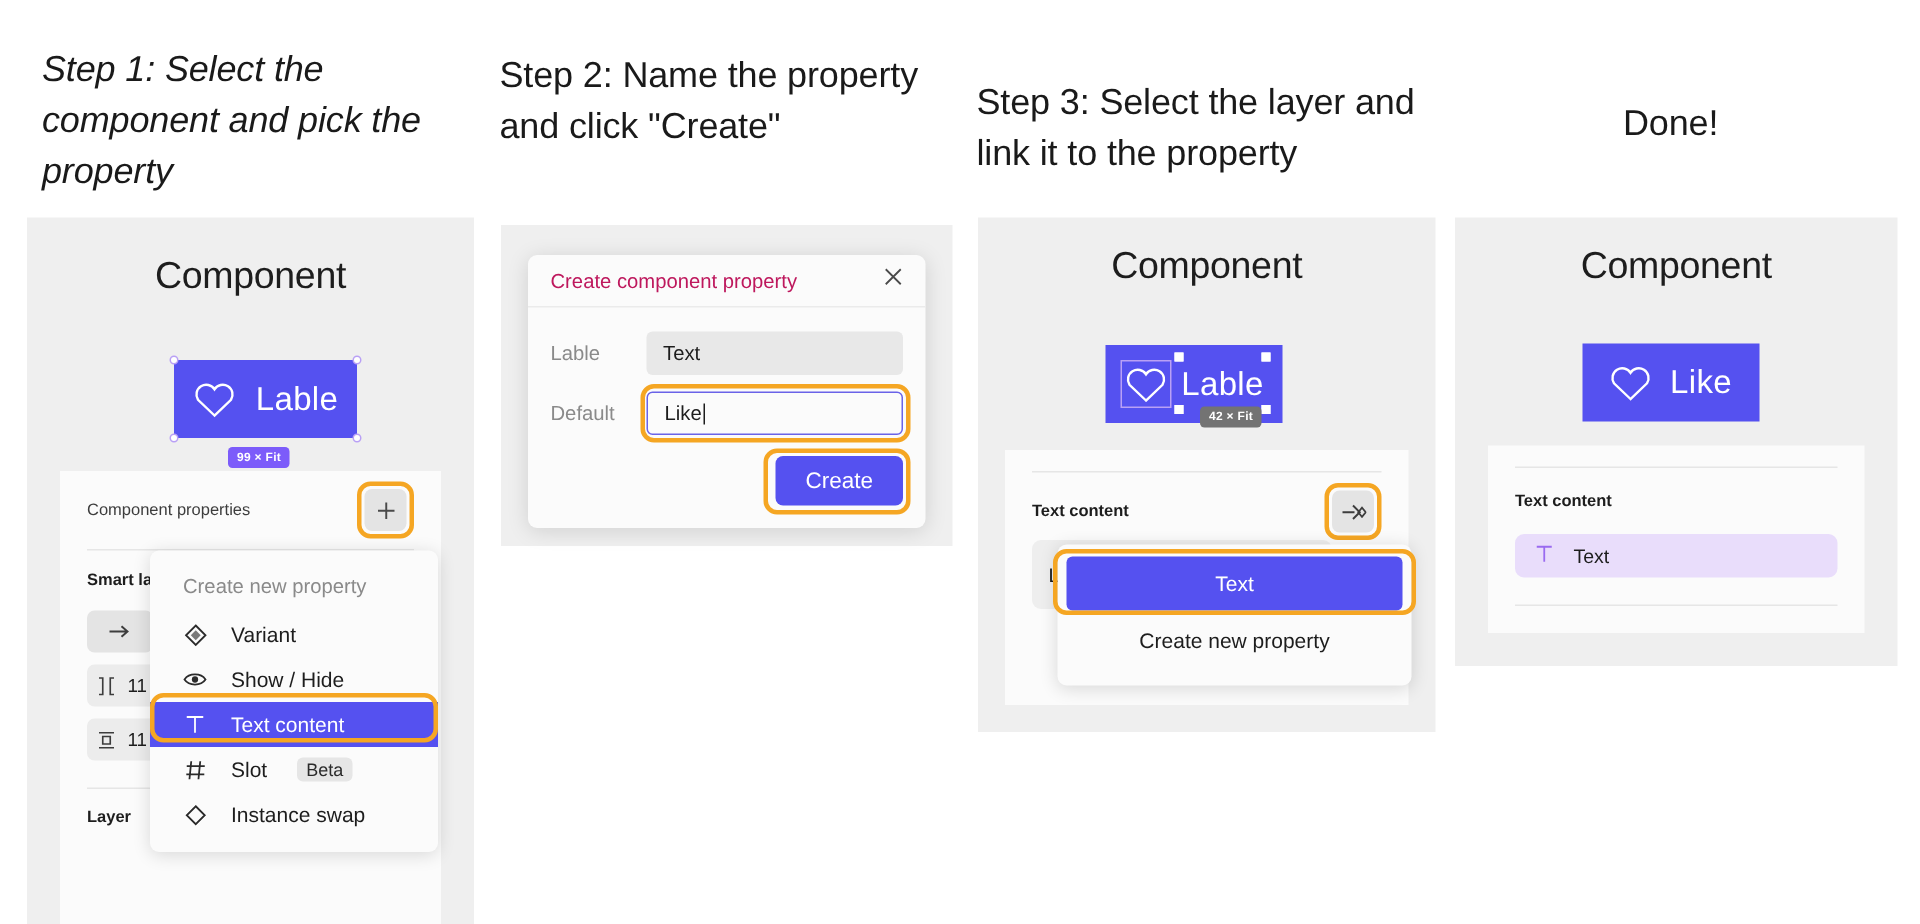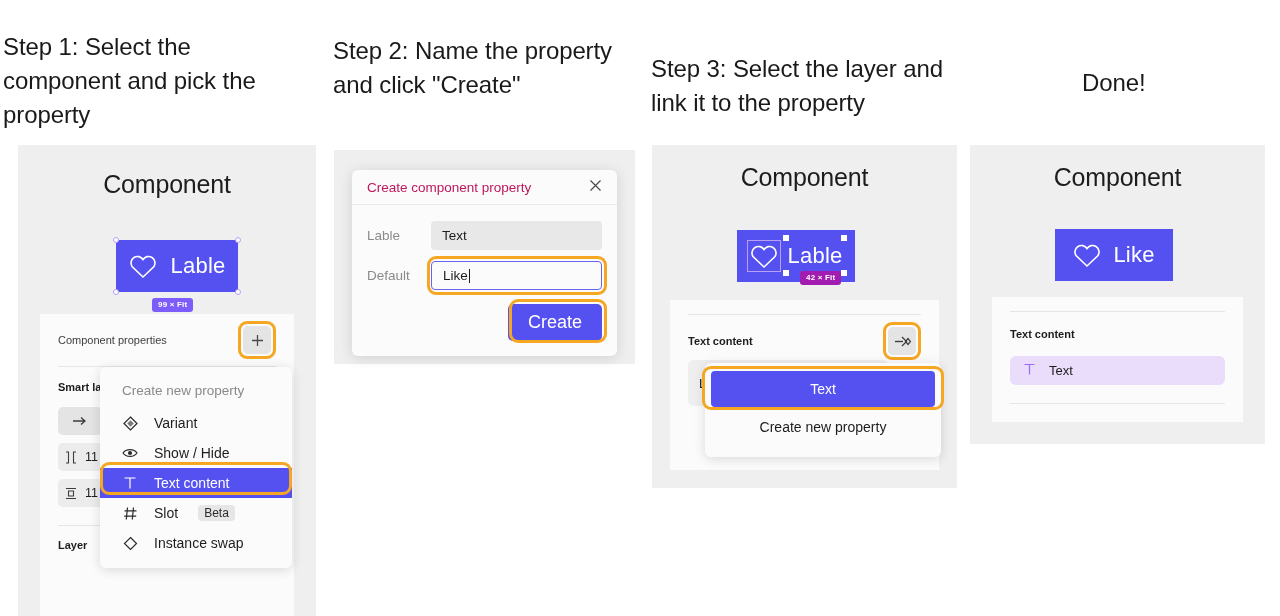--- a/index.html
+++ b/index.html
@@ -14,21 +14,21 @@
   
   .heading {
     position: absolute;
     font-size: 24px;
     line-height: 34px;
     color: #1a1a1a;
     font-weight: 400;
     letter-spacing: -0.1px;
     white-space: pre-line;
   }
-  #h1 { left: 3px;  top: 30px;  width: 300px; }
+  #h1 { left: 28px;  top: 30px;  width: 300px; font-style: italic; }
   #h2 { left: 333px; top: 34px;  width: 310px; }
   #h3 { left: 651px; top: 52px;  width: 310px; }
   #h4 { left: 1082px;top: 66px;  width: 200px; }
 
   
   .panel { position: absolute; background: #efefef; }
   #p1 { left: 18px;  top: 145px; width: 298px; height: 471px; }
   #p2 { left: 334px; top: 150px; width: 301px; height: 214px; }
   #p3 { left: 652px; top: 145px; width: 305px; height: 343px; }
   #p4 { left: 970px; top: 145px; width: 295px; height: 299px; }
@@ -174,21 +174,21 @@
     background: #fbfbfb;
     border: 1.5px solid #6a63e8;
   }
   .caret {
     display:inline-block; width:1px; height:14px;
     background:#1d1d1d; margin-left:1px;
   }
   .dlg-actions { display:flex; justify-content:flex-end; margin-top: 14px; }
   .primary-btn {
     background: #5551f0; color: #fff;
-    font-size: 18px;
+    font-size: 15px;
     border-radius: 5px;
     padding: 8px 20px;
   }
 
   
   .prop-pill {
     display:flex; align-items:center; gap: 13px;
     background: #e9ddfb;
     border-radius: 6px;
     height: 29px;
@@ -388,21 +388,21 @@
           <span class="sel-outline" style="left:-3px; top:-4px; width:34px; height:32px;"></span>
         </span>
         <span style="position:relative;">
           <span class="lbl">Lable</span>
           <span class="handle sq" style="left:-5px; top:-8px;"></span>
           <span class="handle sq" style="right:-5px; top:-8px;"></span>
           <span class="handle sq" style="left:-5px; bottom:-7px;"></span>
           <span class="handle sq" style="right:-5px; bottom:-7px;"></span>
         </span>
       </div>
-      <div class="size-badge" style="left:63px; top:41px; background:#a21caf;">42 × Fit</div>
+      <div class="size-badge" style="left:63px; top:41px; background:#737373;">42 × Fit</div>
     </div>
 
     <div class="inspector" style="left:18px; right:18px; top:155px; bottom:18px;">
       <div class="divider" style="margin-top:14px;"></div>
       <div class="insp-row" style="height:52px;">
         <span class="insp-label strong">Text content</span>
         <span class="hl-ring">
           <span class="icon-btn">
             <svg width="17" height="15" viewBox="0 0 17 15">
               <path d="M1 7.5 H9" stroke="#3d3d3d" stroke-width="1.4"></path>

